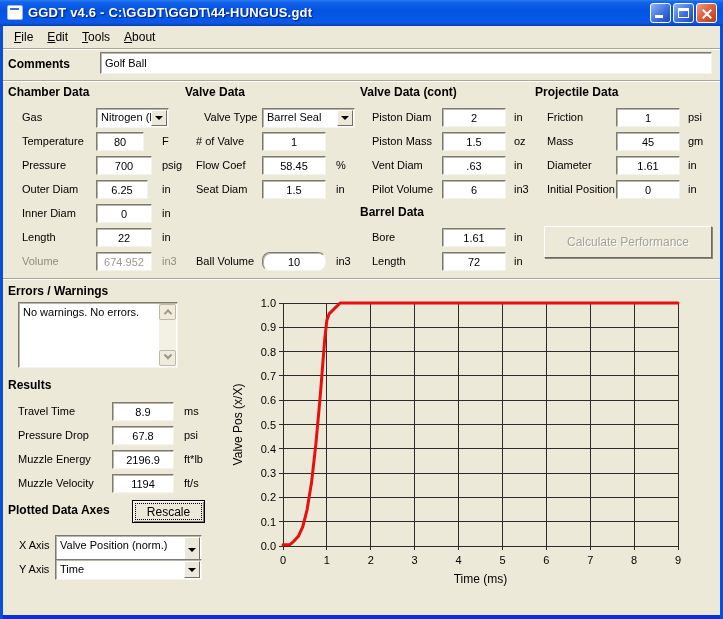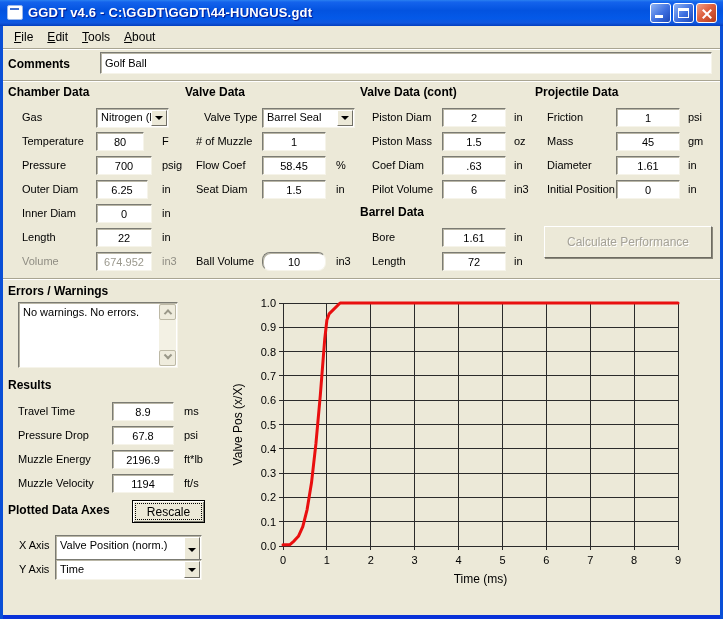--- a/index.html
+++ b/index.html
@@ -127,40 +127,40 @@
   <span class="unit dis" style="left:162px; top:252px;">in3</span>
 
   <span class="hdr" style="left:185px; top:85px;">Valve Data</span>
   <span class="lbl" style="left:196px; top:108px;margin-left:8px;">Valve Type</span>
   <div class="combo" style="left:262px; top:108px; width:93px;">
     <span class="combo-text">Barrel Seal</span>
     <span class="combo-btn">
         <span class="tri"></span>
       </span>
   </div>
-  <span class="lbl" style="left:196px; top:132px;"># of Muzzle</span>
+  <span class="lbl" style="left:196px; top:132px;"># of Valve</span>
   <input class="fld" style="left: 262px; top: 132px; width: 64px;" value="1">
   <span class="lbl" style="left:196px; top:156px;">Flow Coef</span>
   <input class="fld" style="left: 262px; top: 156px; width: 64px;" value="58.45">
   <span class="unit" style="left:336px; top:156px;">%</span>
   <span class="lbl" style="left:196px; top:180px;">Seat Diam</span>
   <input class="fld" style="left: 262px; top: 180px; width: 64px;" value="1.5">
   <span class="unit" style="left:336px; top:180px;">in</span>
   <span class="lbl" style="left:196px; top:252px;">Ball Volume</span>
   <input class="fld" style="left: 262px; top: 252px; width: 64px; border-radius: 8px;" value="10">
   <span class="unit" style="left:336px; top:252px;">in3</span>
 
   <span class="hdr" style="left:360px; top:85px;">Valve Data (cont)</span>
   <span class="lbl" style="left:372px; top:108px;">Piston Diam</span>
   <input class="fld" style="left: 442px; top: 108px; width: 64px;" value="2">
   <span class="unit" style="left:514px; top:108px;">in</span>
   <span class="lbl" style="left:372px; top:132px;">Piston Mass</span>
   <input class="fld" style="left: 442px; top: 132px; width: 64px;" value="1.5">
   <span class="unit" style="left:514px; top:132px;">oz</span>
-  <span class="lbl" style="left:372px; top:156px;">Coef Diam</span>
+  <span class="lbl" style="left:372px; top:156px;">Vent Diam</span>
   <input class="fld" style="left: 442px; top: 156px; width: 64px;" value=".63">
   <span class="unit" style="left:514px; top:156px;">in</span>
   <span class="lbl" style="left:372px; top:180px;">Pilot Volume</span>
   <input class="fld" style="left: 442px; top: 180px; width: 64px;" value="6">
   <span class="unit" style="left:514px; top:180px;">in3</span>
   <span class="hdr" style="left:360px; top:205px;">Barrel Data</span>
   <span class="lbl" style="left:372px; top:228px;">Bore</span>
   <input class="fld" style="left: 442px; top: 228px; width: 64px;" value="1.61">
   <span class="unit" style="left:514px; top:228px;">in</span>
   <span class="lbl" style="left:372px; top:252px;">Length</span>

